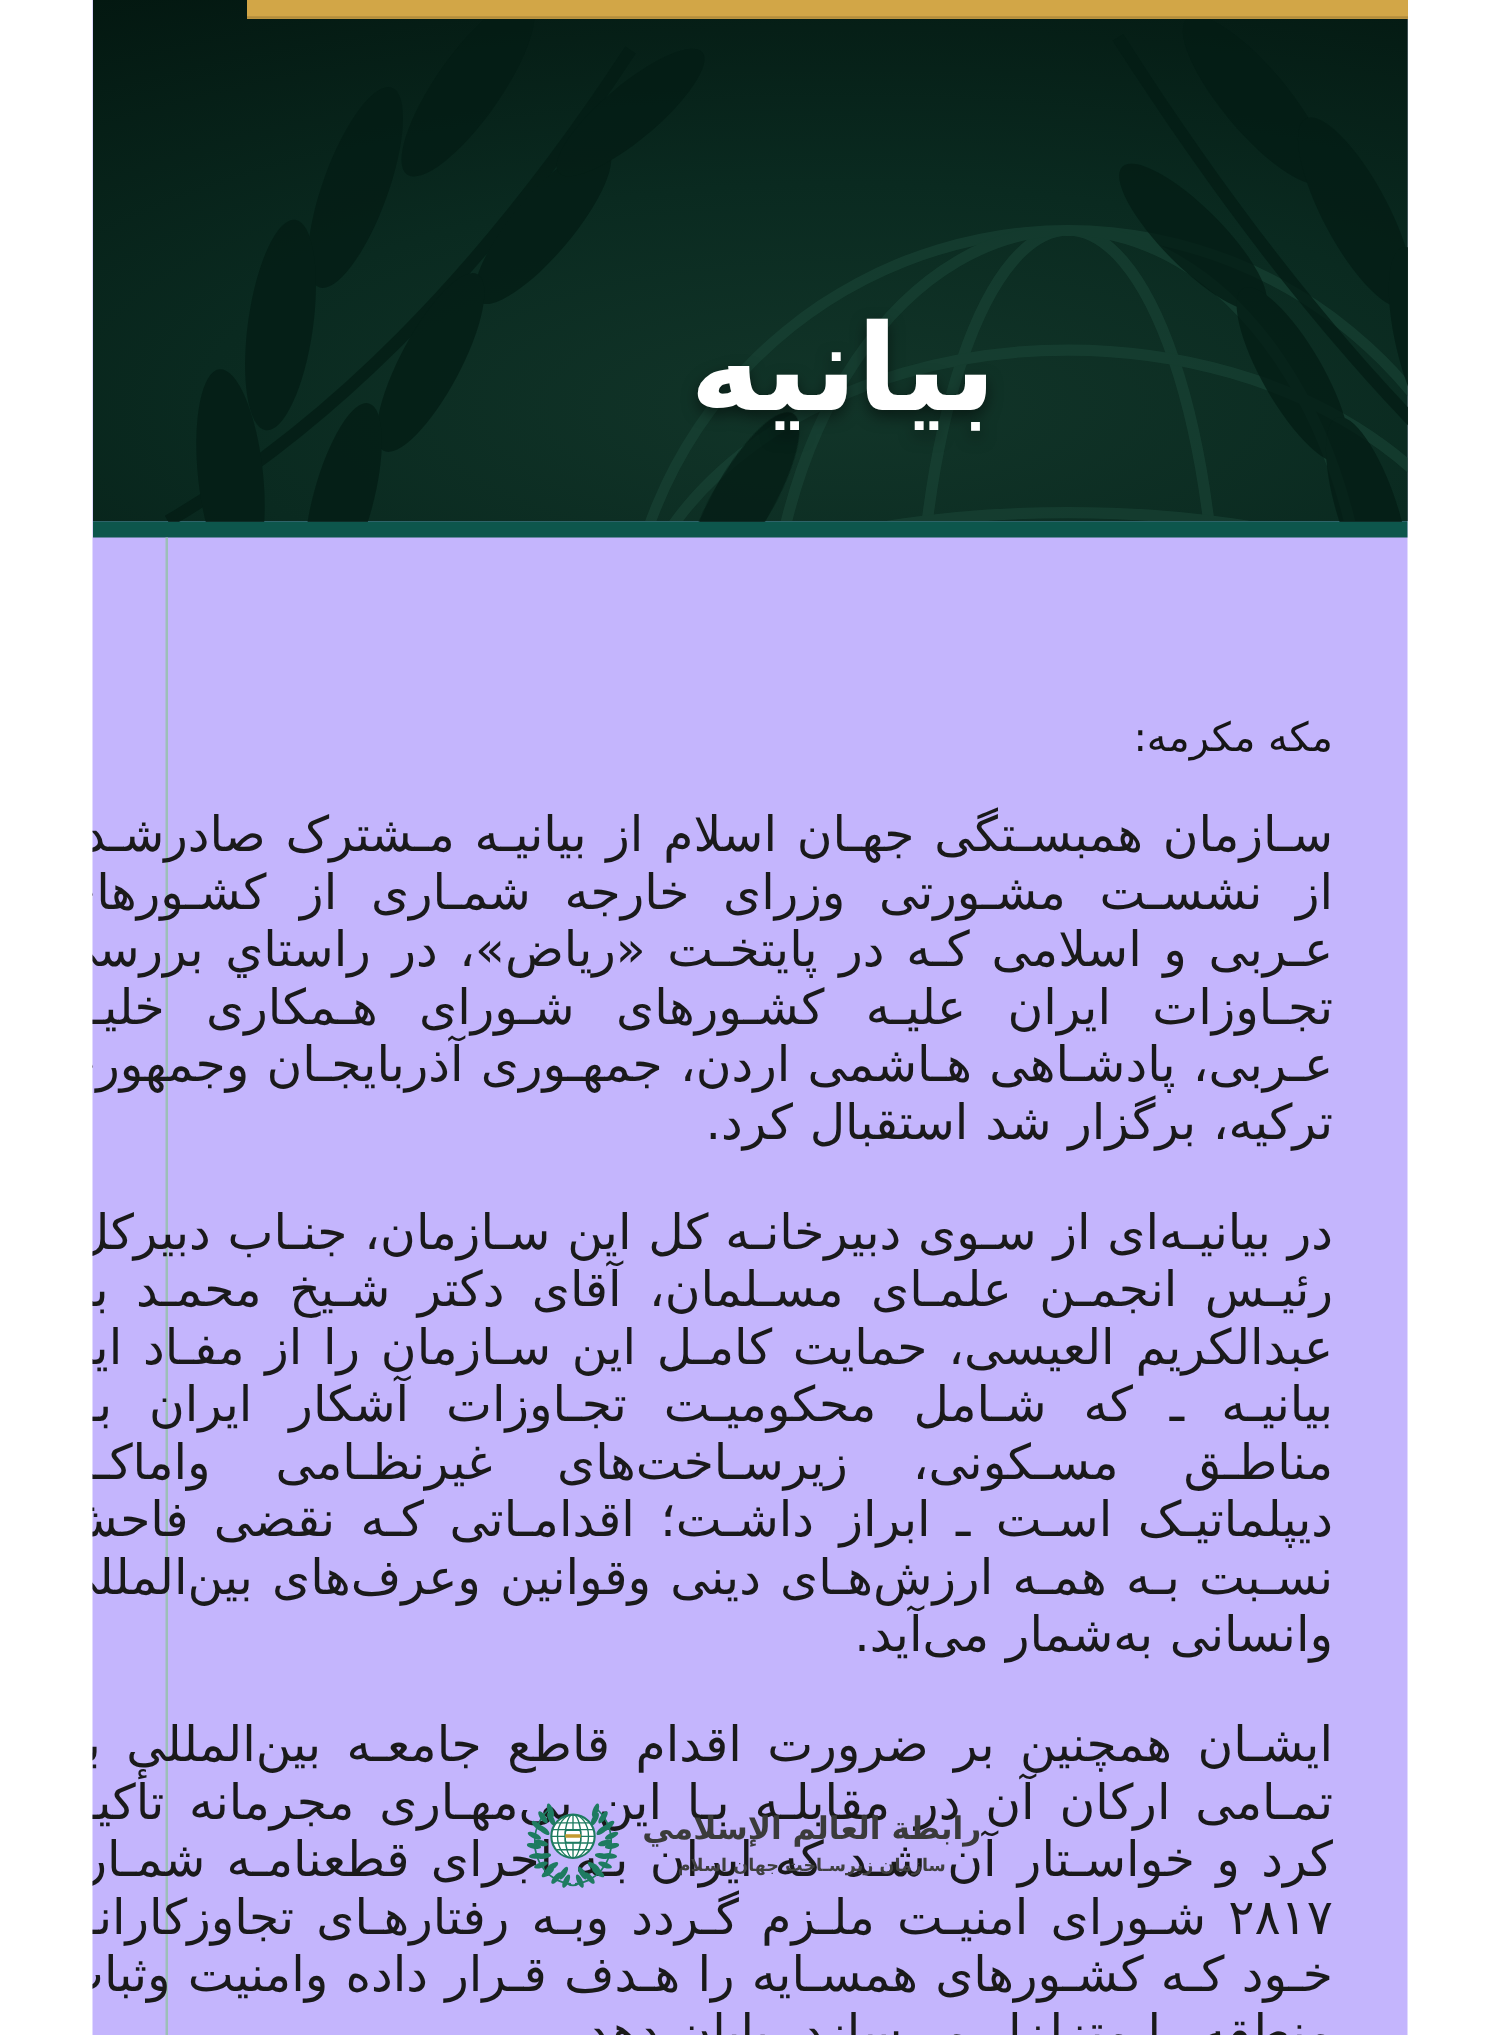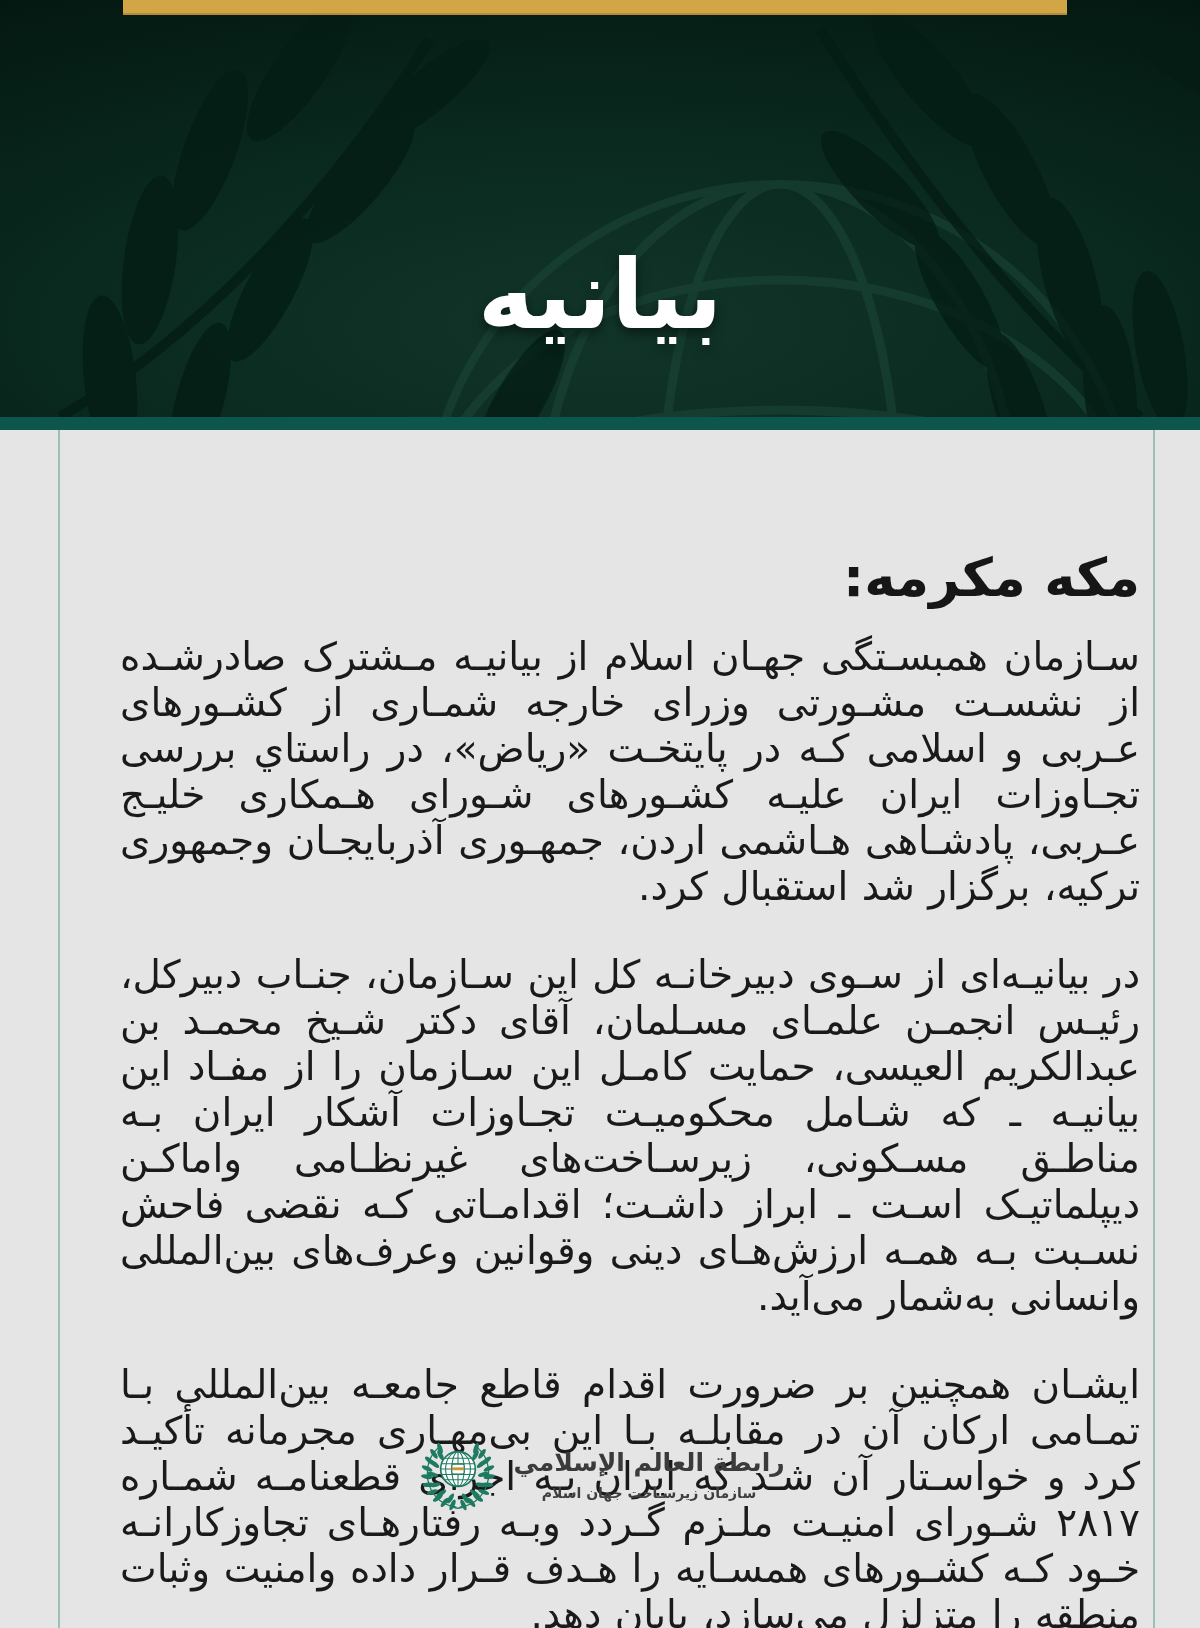--- a/index.html
+++ b/index.html
@@ -3,24 +3,24 @@
 <meta charset="utf-8">
 <style>
   html, body {
     margin: 0;
     padding: 0;
     background: #ffffff;
     font-family: "DejaVu Sans", sans-serif;
   }
   .page {
     position: relative;
-    width: 1200px;
+    width: 1052px;
     height: 1628px;
     margin: 0 auto;
-    background: #e5e5e5;
+    background: #c4b5fd;
     overflow: hidden;
     direction: rtl;
   }
 
   
   .header-banner {
     position: absolute;
     top: 0; left: 0;
     width: 1200px;
     height: 417px;
@@ -82,23 +82,23 @@
   
   .content {
     position: absolute;
     top: 550px;
     right: 60px;
     width: 1020px;
     direction: rtl;
     color: #1a1a1a;
   }
   .city-heading {
-    margin: 0 0 28px 0;
-    font-size: 53px;
-    font-weight: bold;
+    margin: 12px 0 28px 0;
+    font-size: 32px;
+    font-weight: normal;
     line-height: 56px;
     color: #161616;
     text-align: right;
   }
   .content p {
     margin: 0 0 42px 0;
     font-size: 39px;
     font-weight: normal;
     line-height: 46px;
     text-align: justify;

